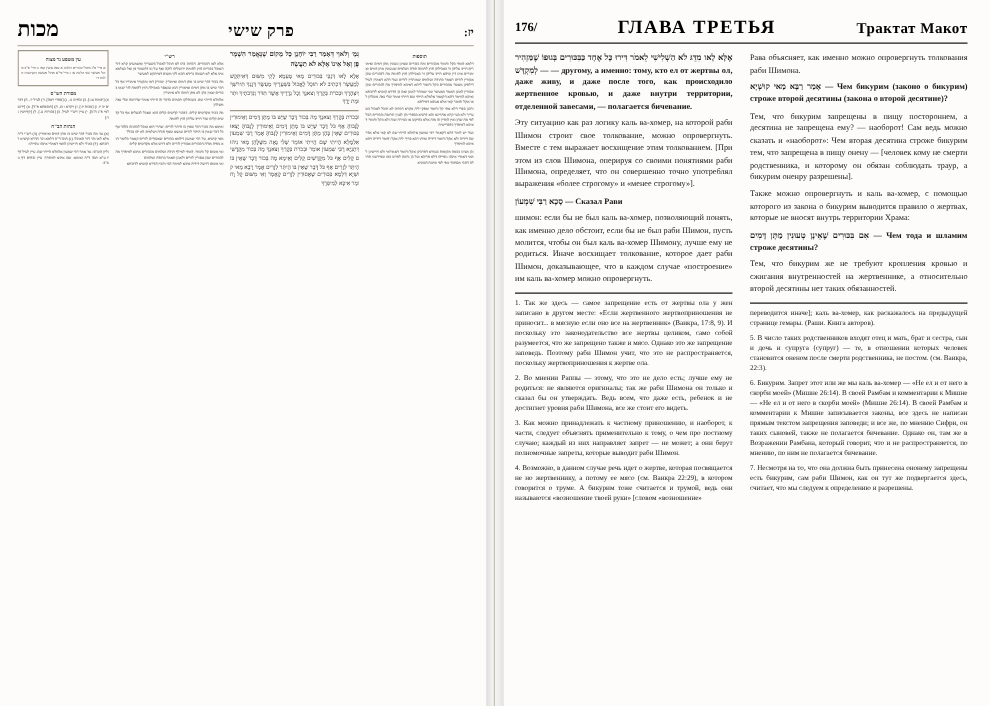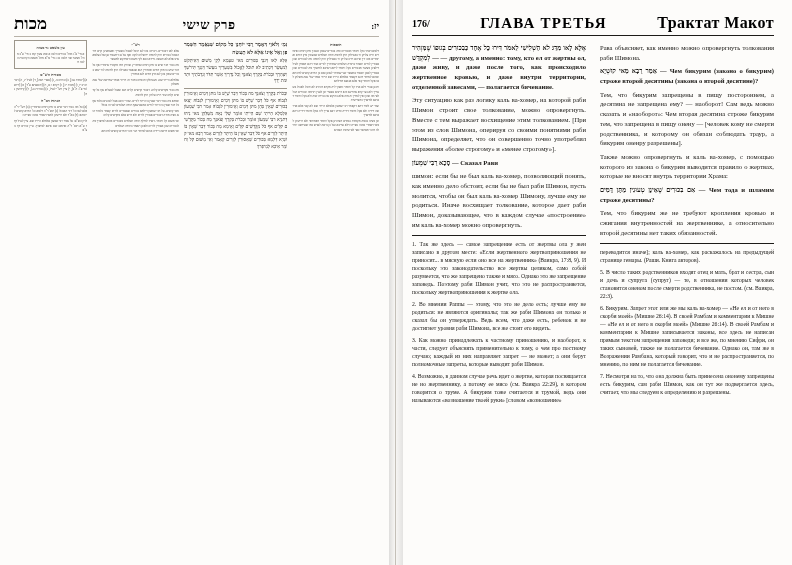--- a/index.html
+++ b/index.html
@@ -133,21 +133,21 @@
     font-weight: bold;
     font-family: "Liberation Serif", serif;
   }
   .rus-head .chapter {
     font-size: 15px;
     font-weight: bold;
     letter-spacing: 1.2px;
     text-transform: uppercase;
   }
   .rus-head .tract-ru {
-    font-size: 16px;
+    font-size: 12px;
     font-weight: bold;
     letter-spacing: 0.4px;
   }
   .rus-cols {
     display: flex;
     gap: 14px;
   }
   .rus-col {
     width: 174px;
   }

